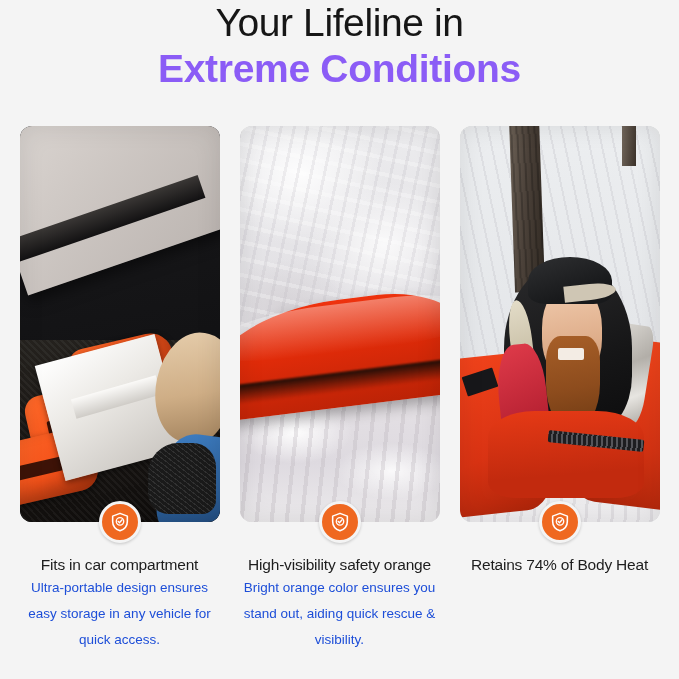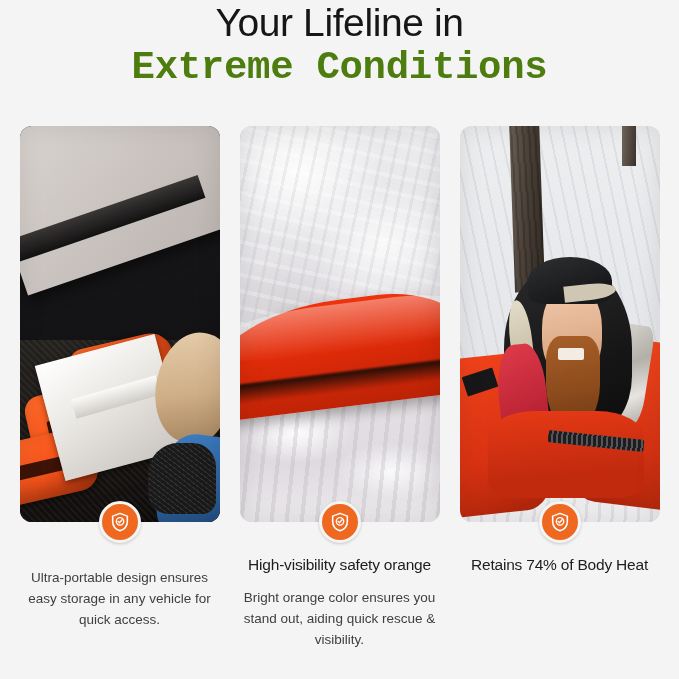--- a/index.html
+++ b/index.html
@@ -36,22 +36,21 @@
     font-weight: 400;
     letter-spacing: -0.4px;
     color: #161616;
   }
   .heading-line2 {
     display: block;
     font-size: 39px;
     line-height: 47px;
     font-weight: 700;
     letter-spacing: -0.3px;
-    color: #4d7c0f;
-    font-family: Liberation Mono, monospace;
+    color: #8b5cf6;
   }
 
   
   .columns {
     position: absolute;
     top: 126px;
     left: 0;
     width: 679px;
     display: flex;
     justify-content: center;
@@ -387,25 +386,25 @@
   }
   .caption-title {
     font-size: 15.5px;
     line-height: 20px;
     font-weight: 400;
     color: #1d1d1d;
     letter-spacing: -0.2px;
     white-space: nowrap;
   }
   .caption-body {
-    margin-top: 12px;
+    margin-top: 0;
     font-size: 13.5px;
-    line-height: 21px;
+    line-height: 26px;
     font-weight: 400;
-    color: #404040;
+    color: #1d4ed8;
     padding: 0 8px;
   }
 </style>
 </head>
 <body>
 
 <div class="page">
 
   <div class="heading">
     <span class="heading-line1">Your Lifeline in</span>
@@ -445,20 +444,21 @@
             <svg width="22" height="22" viewBox="0 0 24 24" fill="none">
               <path d="M12 2.6 L20 5.6 V11.4 C20 16.2 16.6 20 12 21.6 C7.4 20 4 16.2 4 11.4 V5.6 Z" fill="none" stroke="#ffffff" stroke-width="1.7" stroke-linejoin="round"></path>
               <circle cx="12" cy="11.3" r="4.1" fill="none" stroke="#ffffff" stroke-width="1.4"></circle>
               <path d="M9.9 11.3 L11.4 12.8 L14.3 9.6" fill="none" stroke="#ffffff" stroke-width="1.5" stroke-linecap="round" stroke-linejoin="round"></path>
             </svg>
           </span>
         </div>
       </div>
 
       <div class="caption">
+        <div class="caption-title">Fits in car compartment</div>
         <div class="caption-body">Ultra-portable design ensures easy storage in any vehicle for quick access.</div>
       </div>
     </div>
 
     <div class="column">
       <div class="photo">
         <div class="photo-inner">
           <div class="p2-bg"></div>
           <div class="p2-snowtex"></div>
           <div class="p2-lowsnow"></div>

